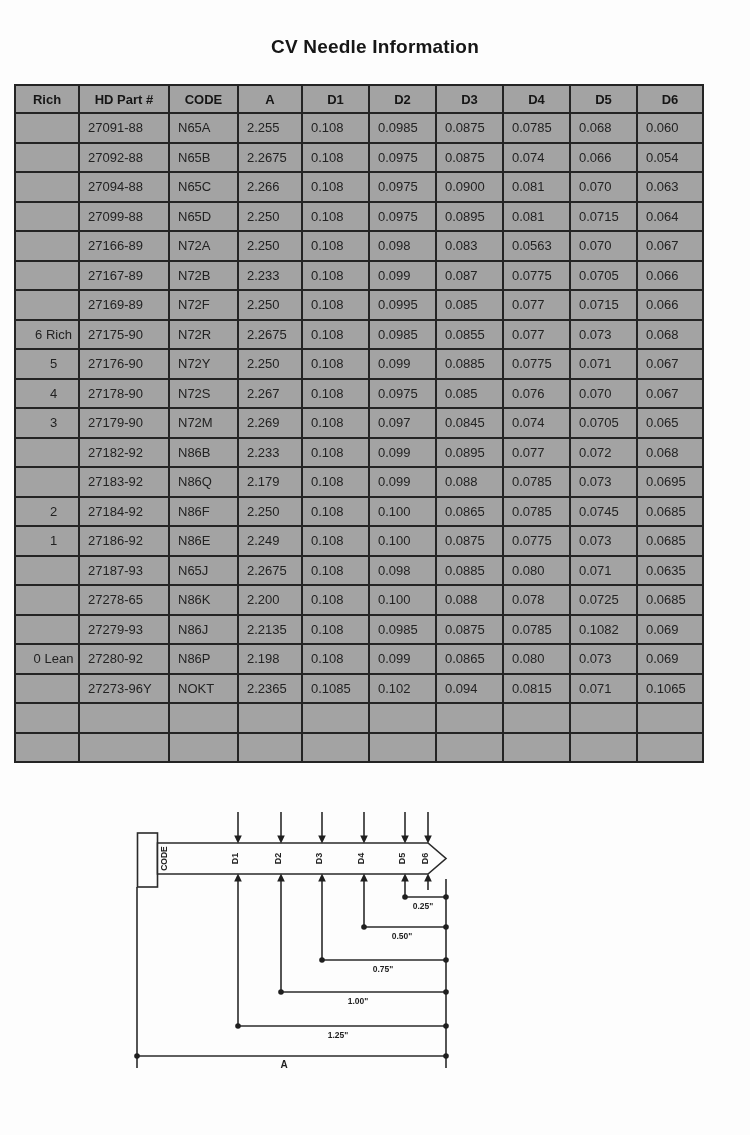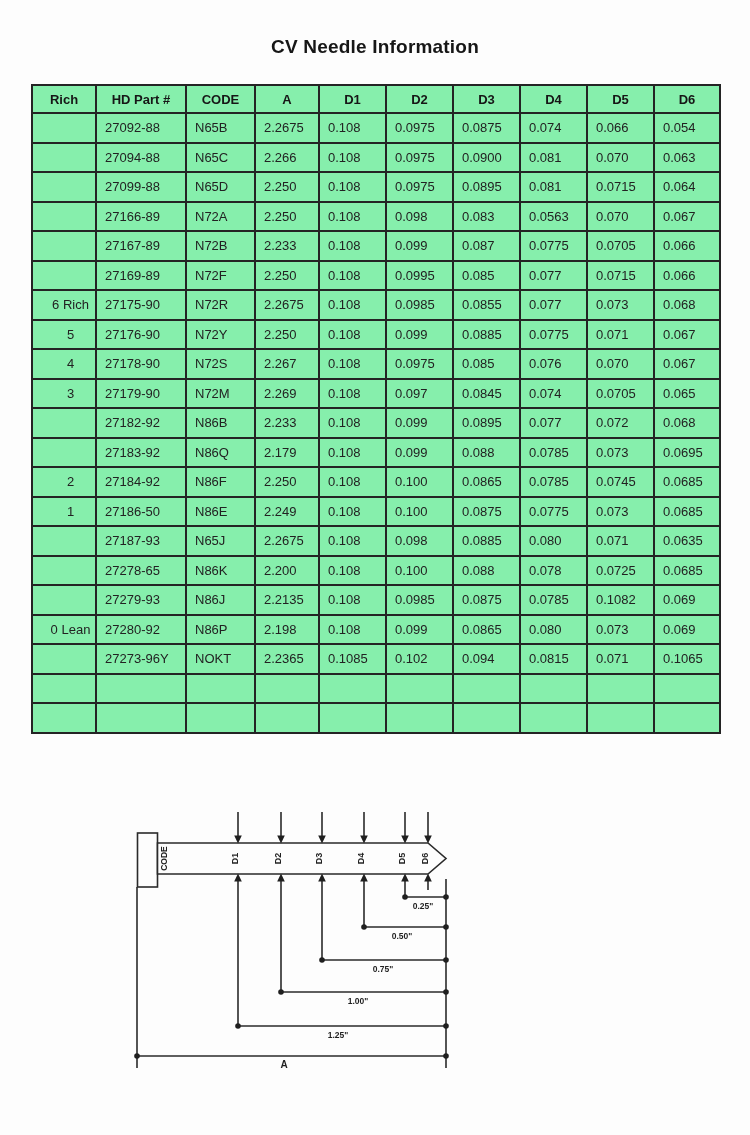--- a/index.html
+++ b/index.html
@@ -15,25 +15,25 @@
     position:absolute;
     top:36px;left:0;width:750px;
     text-align:center;
     font-size:19px;
     font-weight:bold;
     letter-spacing:0.2px;
     color:#161616;
   }
   table.needle{
     position:absolute;
-    left:31px;top:84px;
+    left:14px;top:84px;
     width:688px;
     border-collapse:collapse;
     table-layout:fixed;
-    background:#86efac;
+    background:#a3a3a3;
   }
   table.needle th, table.needle td{
     border:2px solid #242424;
     font-size:13px;
     padding:0 0 0 8px;
     text-align:left;
     vertical-align:middle;
     white-space:nowrap;
     overflow:hidden;
     color:#222;
@@ -84,20 +84,32 @@
         <th>D2</th>
         <th>D3</th>
         <th>D4</th>
         <th>D5</th>
         <th>D6</th>
       </tr>
     </thead>
   <tbody>
       <tr>
         <td class="rich"></td>
+        <td>27091-88</td>
+        <td>N65A</td>
+        <td>2.255</td>
+        <td>0.108</td>
+        <td>0.0985</td>
+        <td>0.0875</td>
+        <td>0.0785</td>
+        <td>0.068</td>
+        <td>0.060</td>
+      </tr>
+      <tr>
+        <td class="rich"></td>
         <td>27092-88</td>
         <td>N65B</td>
         <td>2.2675</td>
         <td>0.108</td>
         <td>0.0975</td>
         <td>0.0875</td>
         <td>0.074</td>
         <td>0.066</td>
         <td>0.054</td>
       </tr>
@@ -240,21 +252,21 @@
         <td>2.250</td>
         <td>0.108</td>
         <td>0.100</td>
         <td>0.0865</td>
         <td>0.0785</td>
         <td>0.0745</td>
         <td>0.0685</td>
       </tr>
       <tr>
         <td class="rich">1</td>
-        <td>27186-50</td>
+        <td>27186-92</td>
         <td>N86E</td>
         <td>2.249</td>
         <td>0.108</td>
         <td>0.100</td>
         <td>0.0875</td>
         <td>0.0775</td>
         <td>0.073</td>
         <td>0.0685</td>
       </tr>
       <tr>

